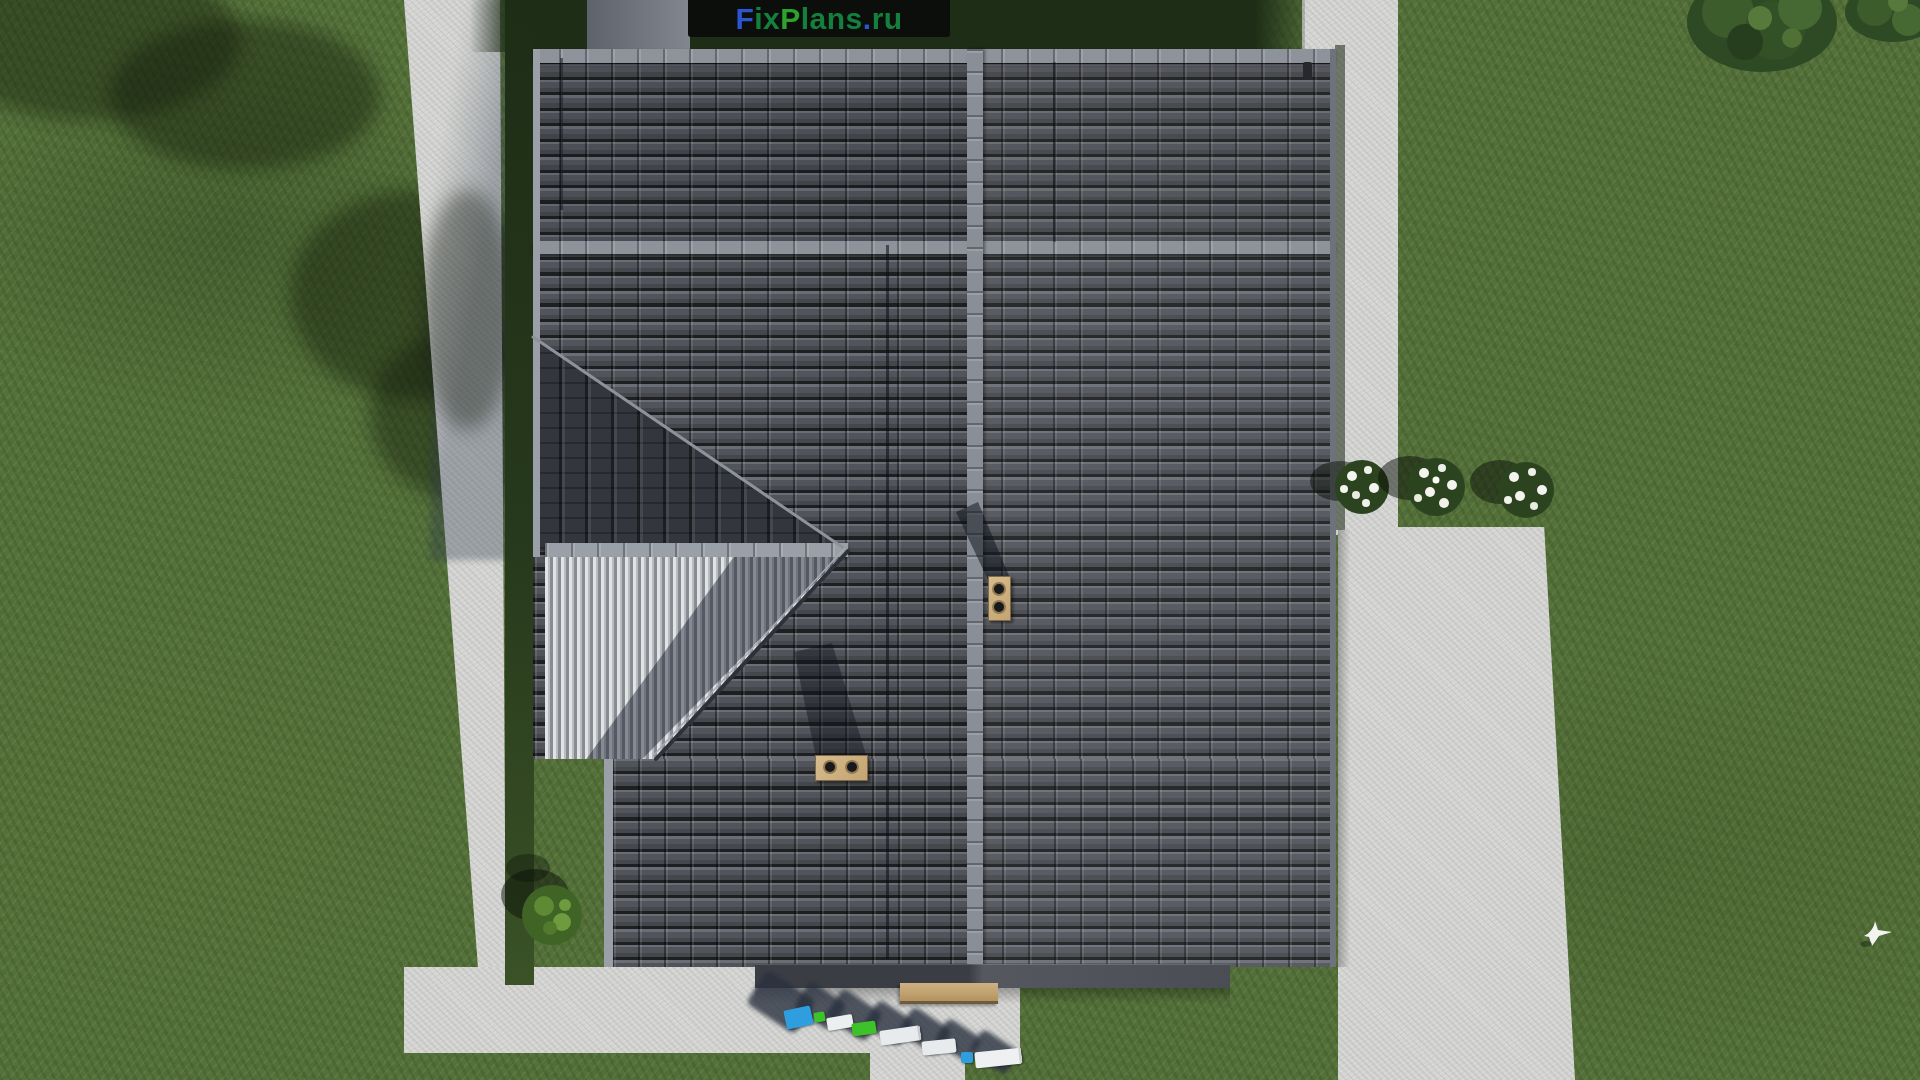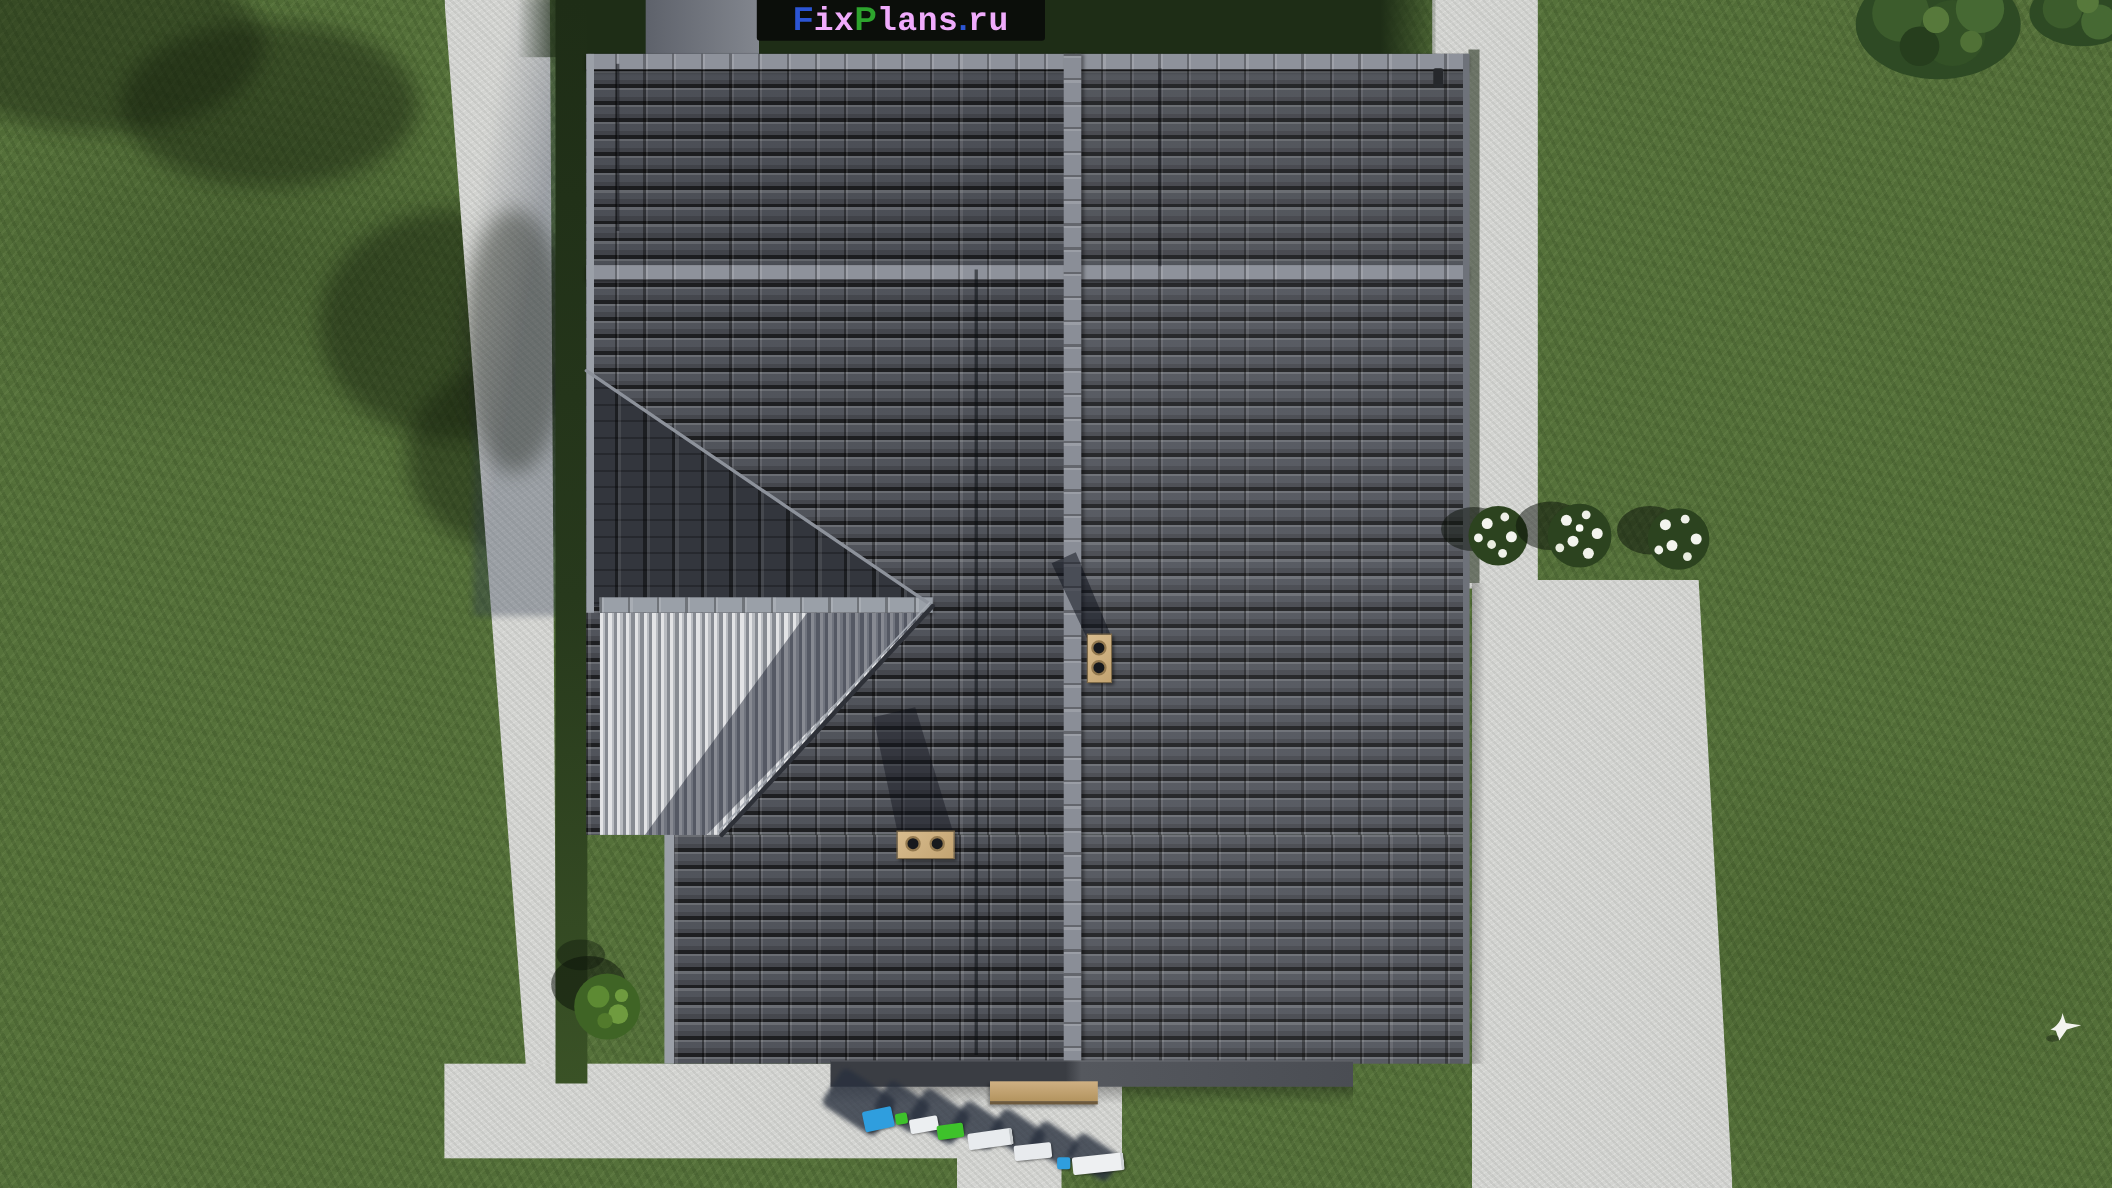--- a/index.html
+++ b/index.html
@@ -42,21 +42,21 @@
     repeating-linear-gradient(180deg, rgba(0,0,0,.25) 0 2px, rgba(0,0,0,0) 2px 15px);}
 
   
   .chimney{background:linear-gradient(135deg,#d8bc8e,#c3a472);border:1px solid #7e6a48;box-shadow:2px 2px 3px rgba(0,0,0,.5);}
   .flue{position:absolute;width:14px;height:14px;border-radius:50%;background:#17191d;border:2px solid #93794f;box-sizing:border-box;}
 
   
   .logo-band{left:688px;top:0;width:262px;height:37px;background:#0b0e0a;
     display:flex;align-items:center;justify-content:center;border-radius:0 0 3px 3px;}
   .logo-text{font-weight:bold;font-size:30px;letter-spacing:.5px;line-height:1;}
-  .lg-blue{color:#2c55d4;} .lg-white{color:#f0abfc;font-family:Liberation Mono, monospace;} .lg-green{color:#2da32d;}
+  .lg-blue{color:#2c55d4;} .lg-white{color:#15803d;} .lg-green{color:#2da32d;}
 
   .mini{position:absolute;border-radius:2px;box-shadow:1px 1px 2px rgba(0,0,0,.4);}
   .mini-shadow{position:absolute;background:rgba(40,47,62,.78);border-radius:6px;filter:blur(2px);}
 </style>
 </head>
 <body>
 
 <div id="scene">
 
   <div class="abs grass-tex ni"></div>

